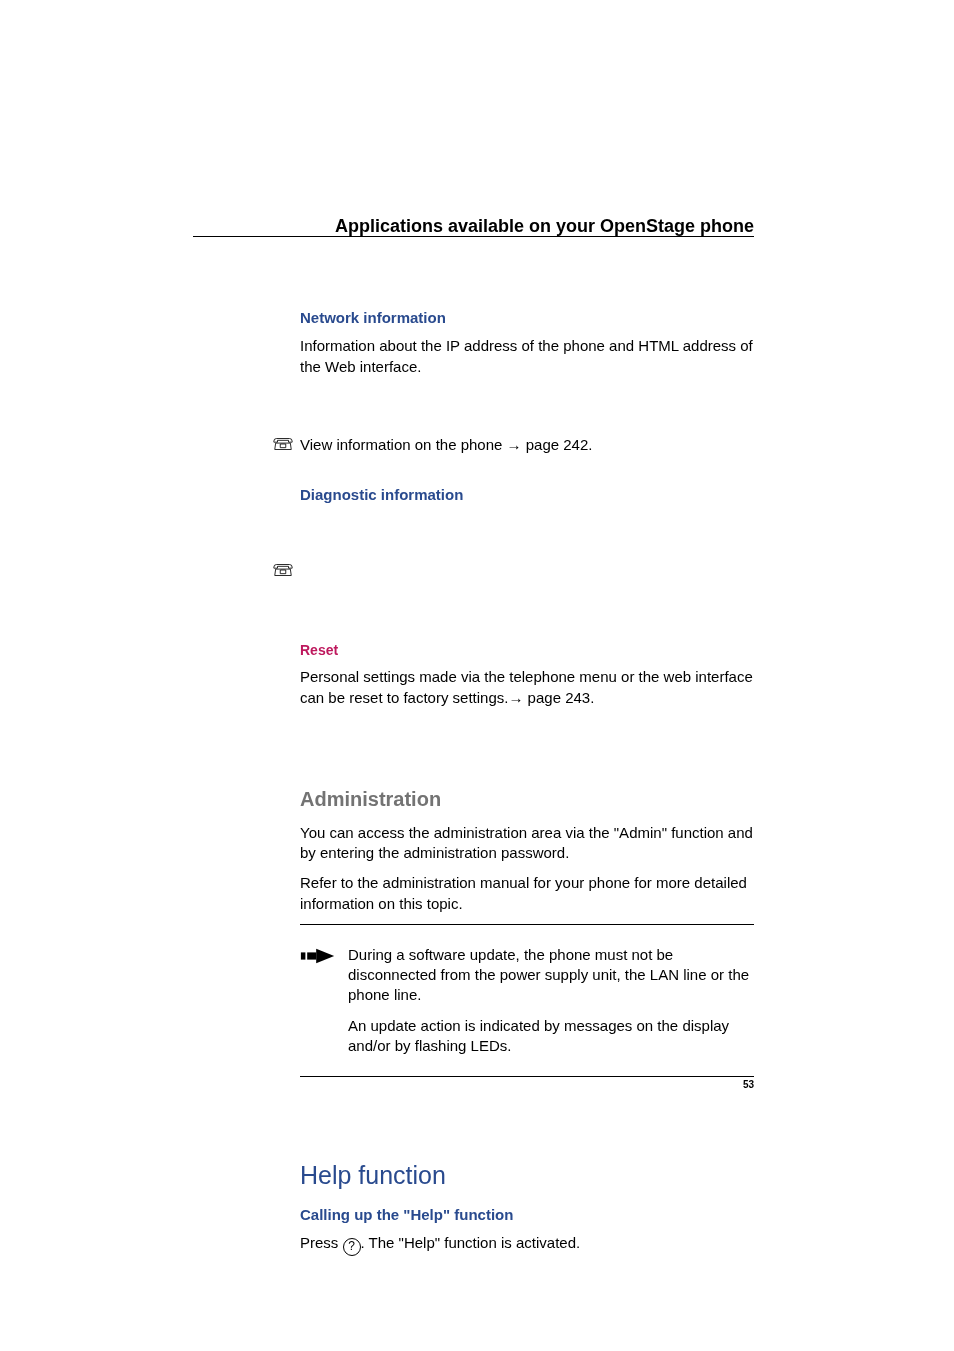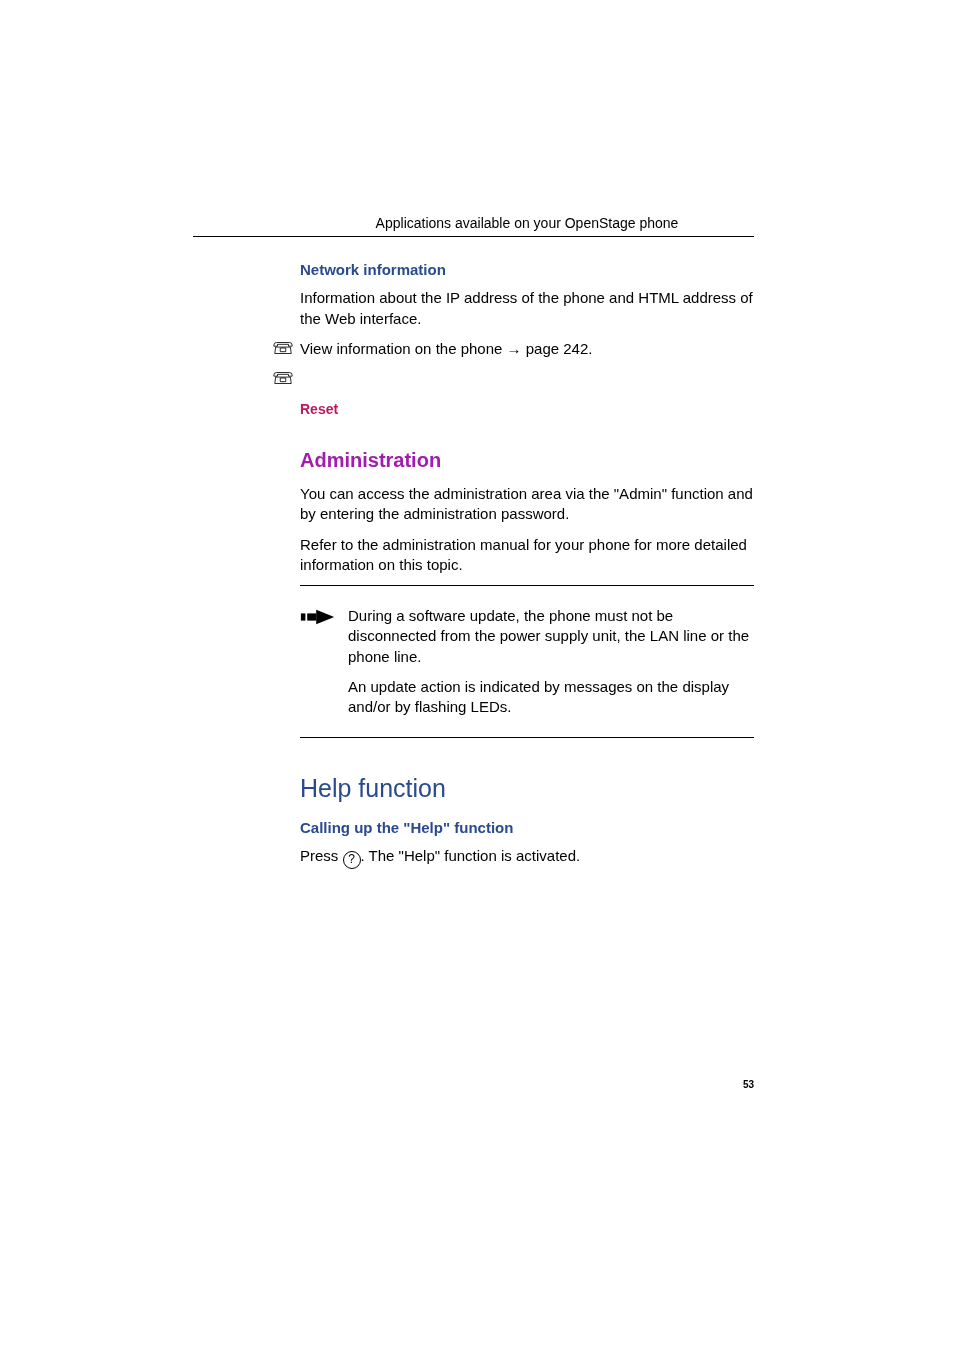--- a/index.html
+++ b/index.html
@@ -16,23 +16,23 @@
     min-height: 1351px;
     position: relative;
     box-sizing: border-box;
     padding: 18px 0 0 0;
   }
   .running-head {
     position: absolute;
     top: 214px;
     left: 300px;
     right: 200px;
-    text-align: center;
-    font-weight: normal;
-    font-size: 14px;
+    text-align: right;
+    font-weight: bold;
+    font-size: 18px;
     padding-bottom: 4px;
   }
   .running-head-line {
     position: absolute;
     top: 236px;
     left: 193px;
     right: 200px;
     border-top: 1px solid #000;
   }
   .content {
@@ -40,20 +40,21 @@
     top: 254px;
     left: 0;
     right: 200px;
     width: 754px;
   }
   .row {
     display: grid;
     grid-template-columns: 270px 30px 454px;
     column-gap: 0;
     margin-bottom: 0;
+    margin-top: 48px;
   }
   .icon-col {
     justify-self: end;
     padding-right: 6px;
   }
   .main-col { }
   .sub-head {
     color: #294a8e;
     font-weight: bold;
     font-size: 15px;
@@ -63,21 +64,21 @@
     color: #be185d;
     font-weight: bold;
     font-size: 14px;
     margin: 10px 0 8px 0;
   }
   .para {
     margin: 0 0 10px 0;
     text-align: left;
   }
   .h3 {
-    color: #a21caf;
+    color: #737373;
     font-weight: bold;
     font-size: 20px;
     margin: 20px 0 10px 0;
   }
   .h2 {
     color: #294a8e;
     font-weight: normal;
     font-size: 25px;
     margin: 24px 0 12px 0;
   }
@@ -151,34 +152,44 @@
           <path d="M2 4 Q2 1 5 1 L19 1 Q22 1 22 4 L22 5 L18 5 L18 3 L6 3 L6 5 L2 5 Z M4 6 L20 6 L21 13 L3 13 Z M9 7 L15 7 L15 11 L9 11 Z" fill="none" stroke="#000" stroke-width="0.9"></path>
         </svg>
       </div>
       <div class="main-col">
         <p class="para">
           <span>View information on the phone </span><span class="arrow">→</span><span> page 242.</span>
         </p>
       </div>
     </div>
 
+    <div class="row" style="margin-top:14px;">
+      <div></div>
+        <div></div>
+      <div class="main-col">
+        <div class="sub-head">Diagnostic information</div>
+      </div>
+    </div>
     <div class="row">
       <div></div>
       <div class="icon-col">
         <svg class="phone-icon" viewBox="0 0 24 14">
           <path d="M2 4 Q2 1 5 1 L19 1 Q22 1 22 4 L22 5 L18 5 L18 3 L6 3 L6 5 L2 5 Z M4 6 L20 6 L21 13 L3 13 Z M9 7 L15 7 L15 11 L9 11 Z" fill="none" stroke="#000" stroke-width="0.9"></path>
         </svg>
       </div>
     </div>
 
     <div class="row">
       <div></div>
         <div></div>
       <div class="main-col">
         <div class="sub-head-red">Reset</div>
+        <p class="para">
+          <span>Personal settings made via the telephone menu or the web interface can be reset to factory settings.</span><span class="arrow">→</span><span> page 243.</span>
+        </p>
       </div>
     </div>
 
     <div class="row">
       <div></div>
         <div></div>
       <div class="main-col">
         <div class="h3">Administration</div>
         <p class="para">You can access the administration area via the "Admin" function and by entering the administration password.</p>
         <p class="para">Refer to the administration manual for your phone for more detailed information on this topic.</p>

